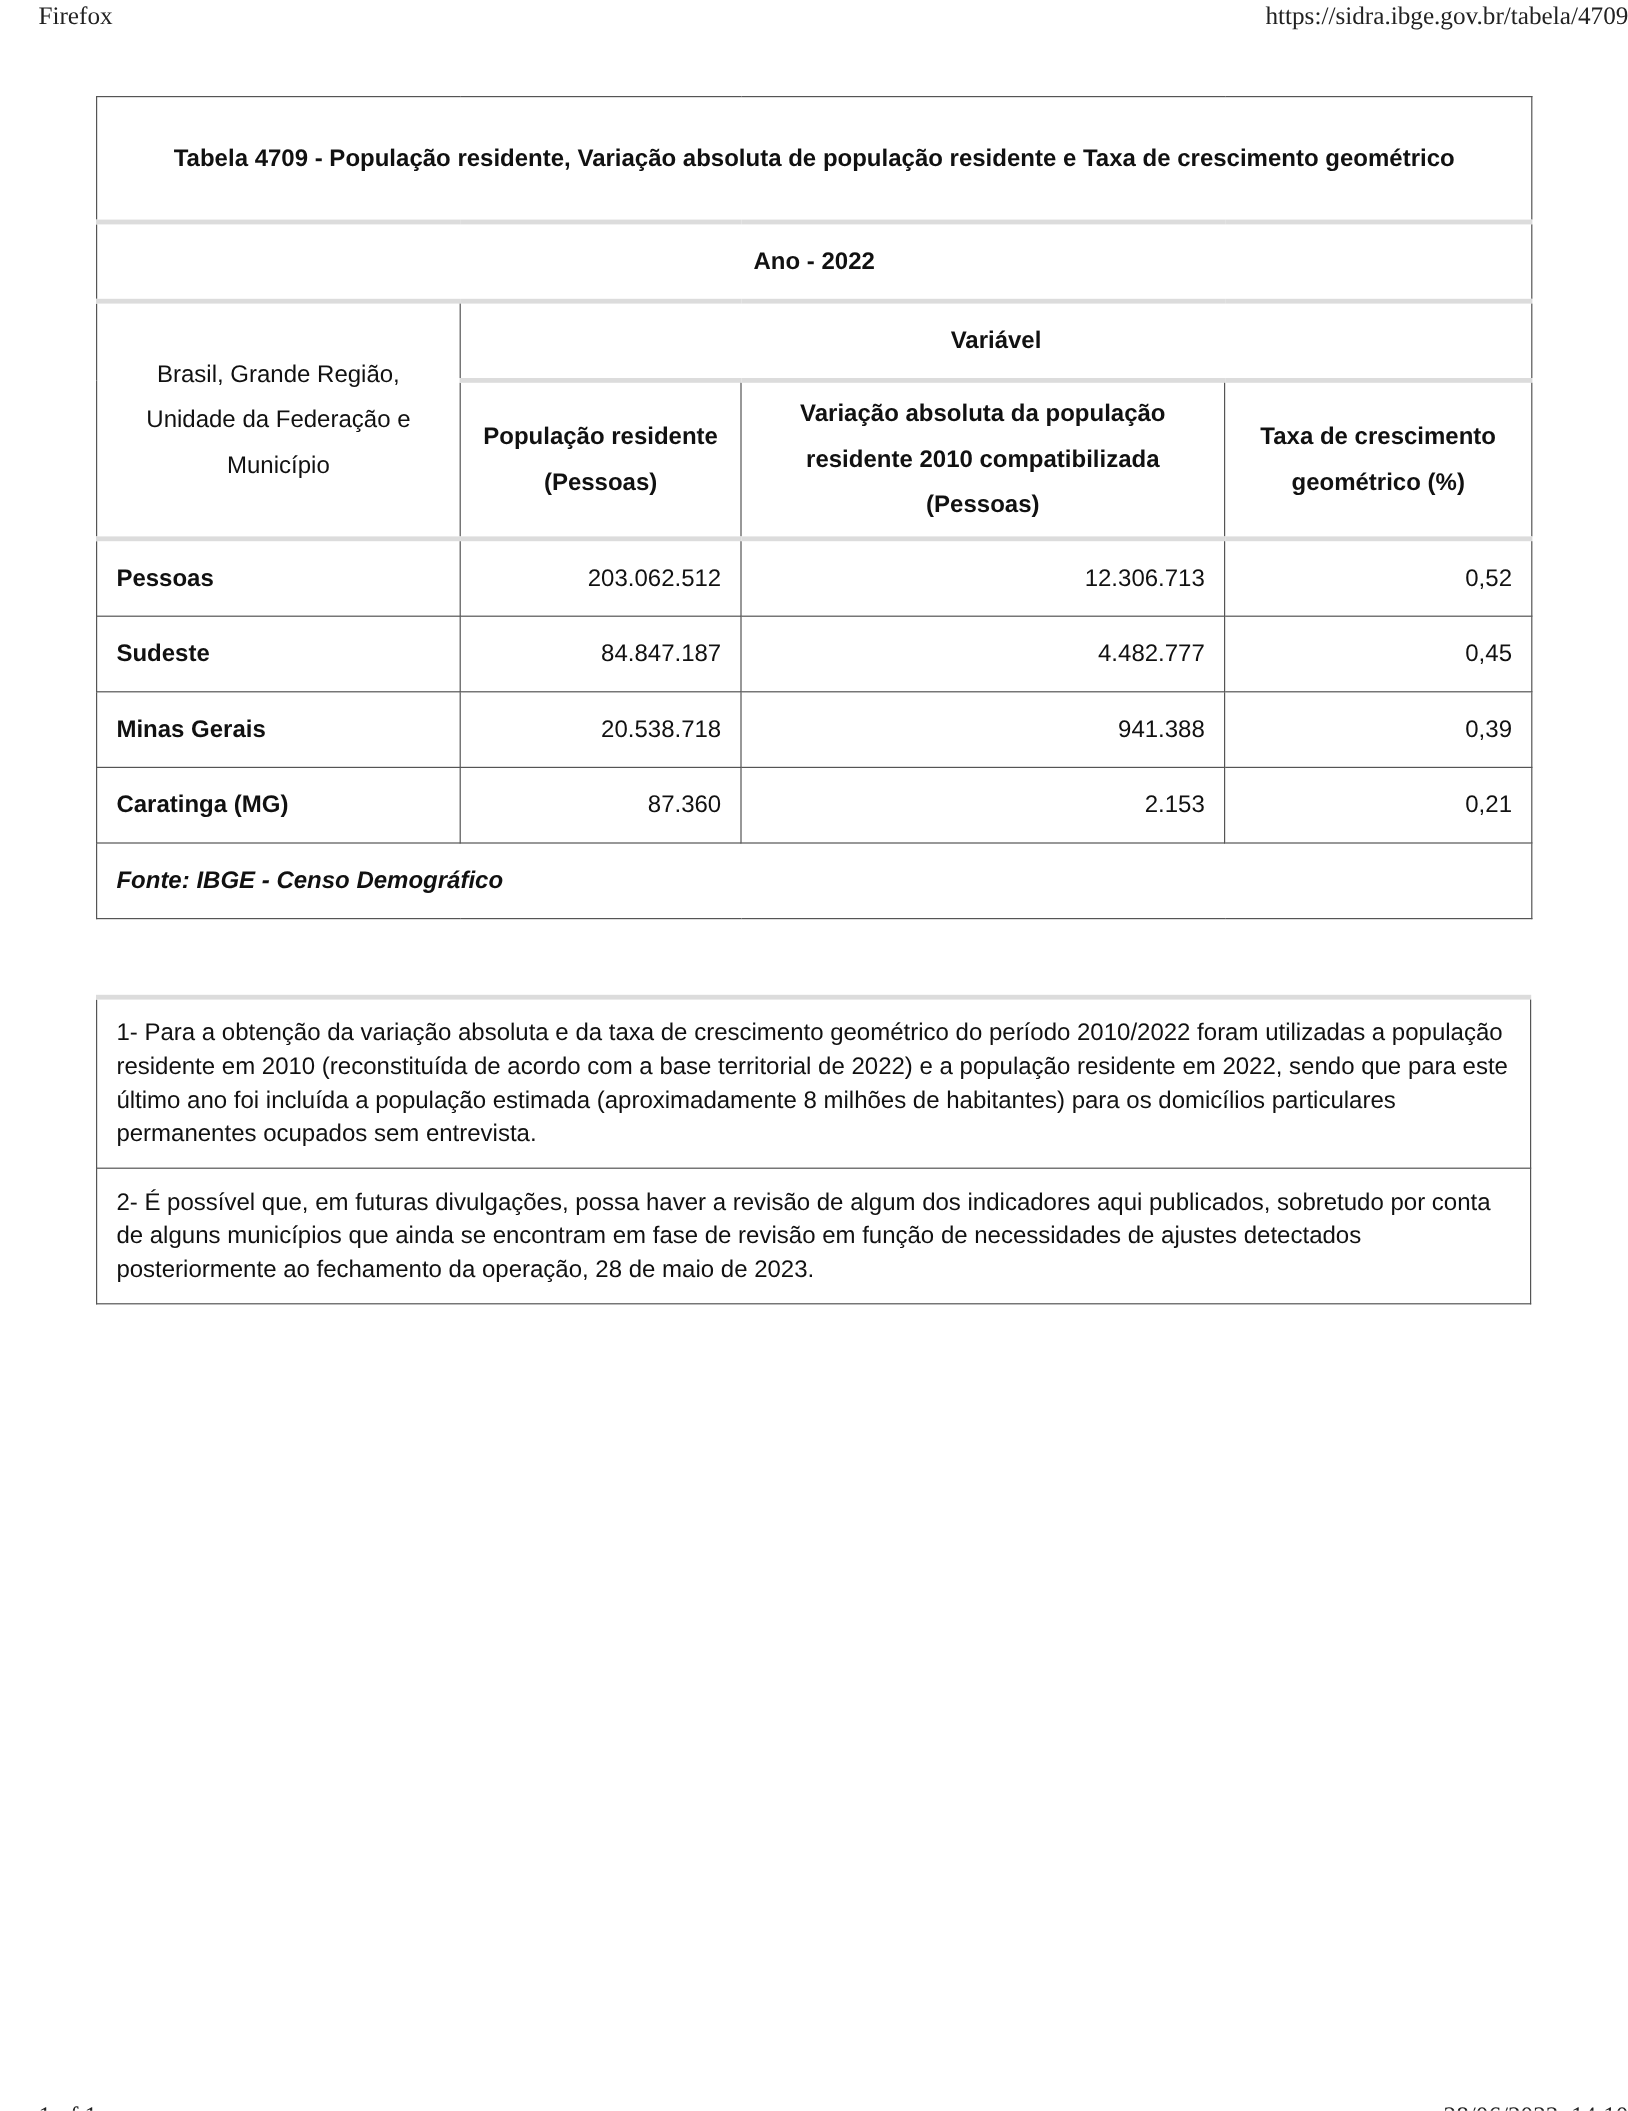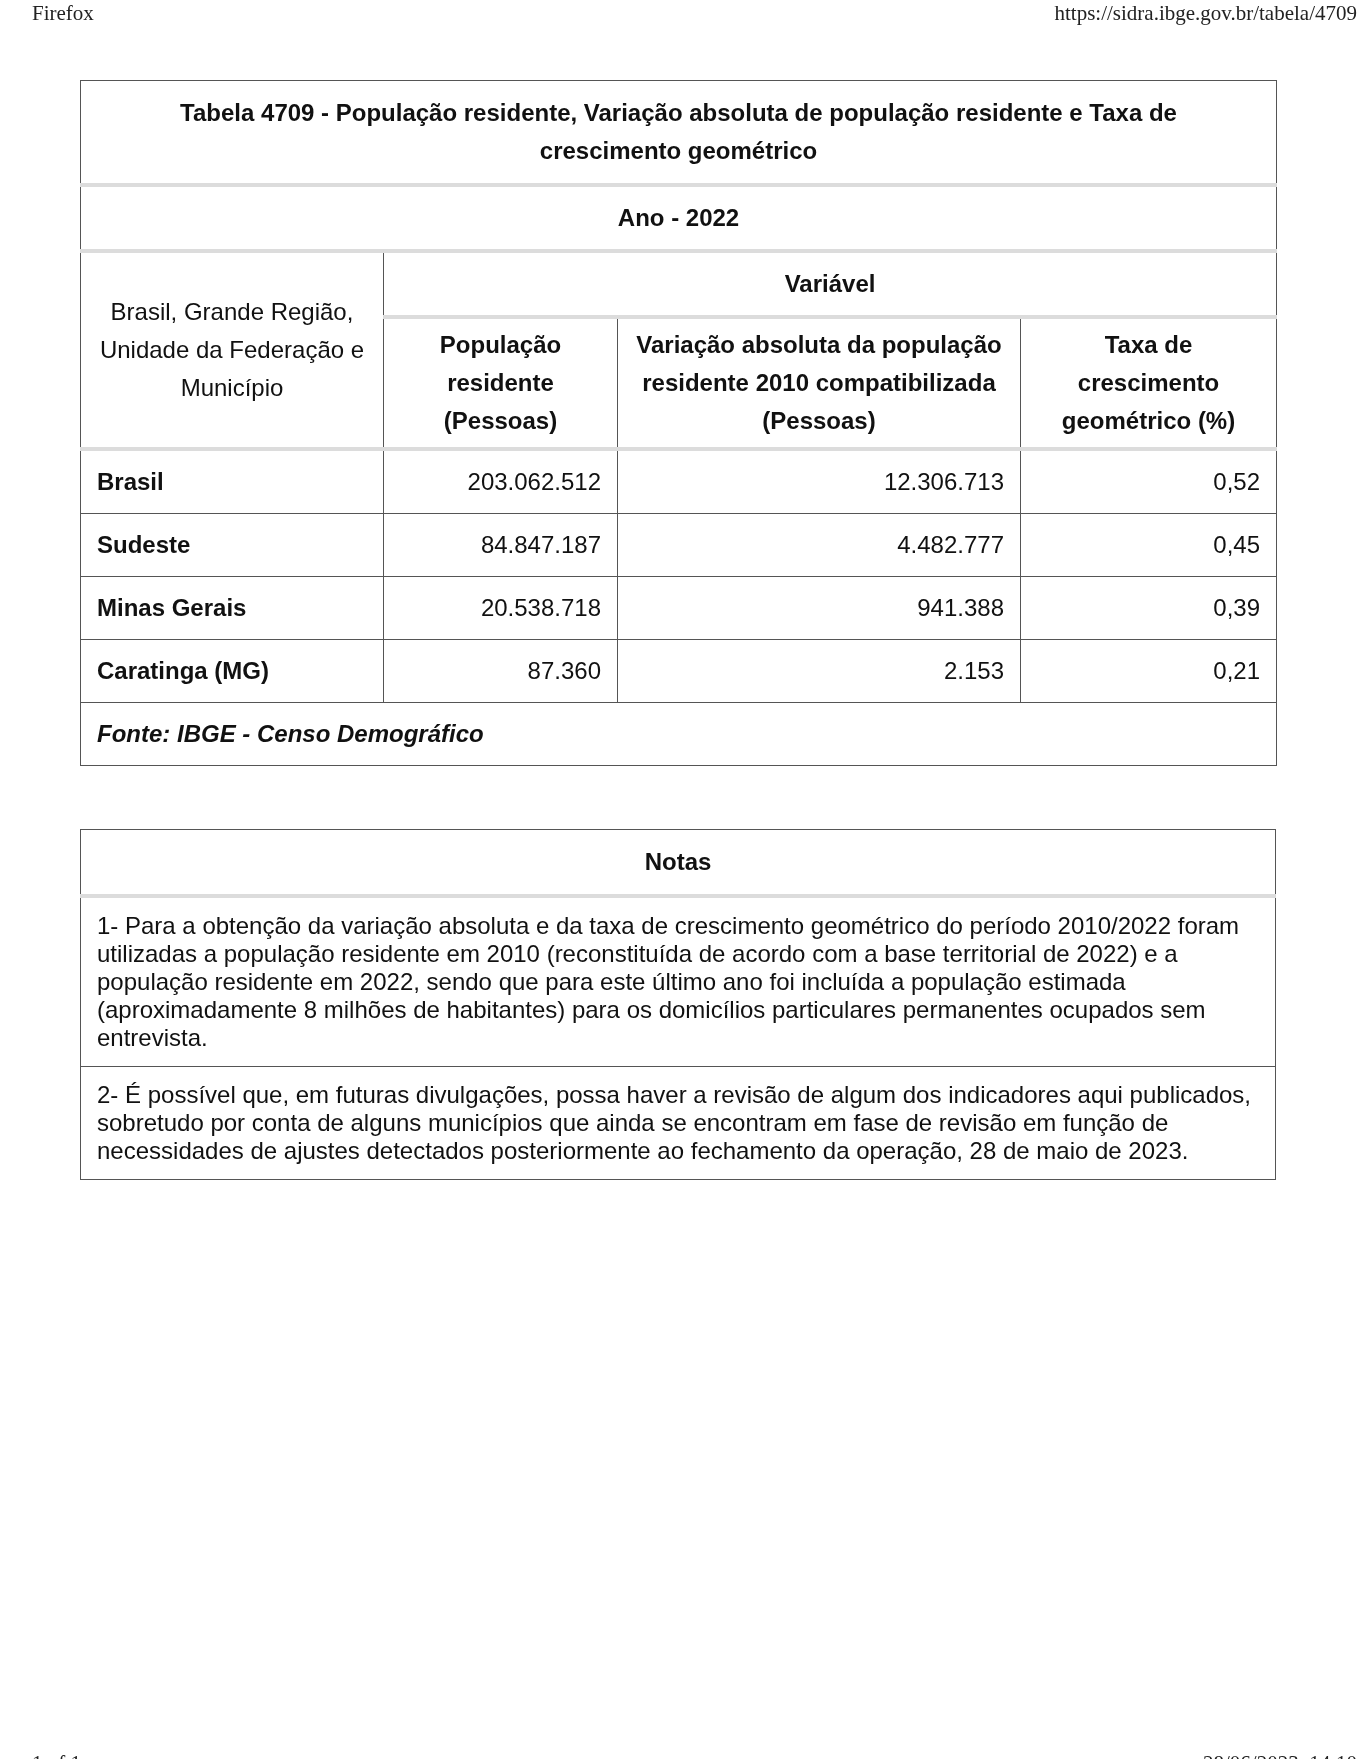--- a/index.html
+++ b/index.html
@@ -28,21 +28,21 @@
     .print-header .left, .print-footer .left { position: absolute; left: 0; margin-left: 32px; }
     .print-header .right, .print-footer .right { position: absolute; right: 0; }
 
     .tbl {
       position: absolute;
       left: 80px;
       width: 1196px;
       border-collapse: collapse;
       table-layout: fixed;
       font-family: "Liberation Sans", "DejaVu Sans", sans-serif;
-      font-size: 24px;
+      font-size: 20px;
       color: #111;
     }
     .tbl td, .tbl th {
       border: 1px solid #555;
       padding: 0 16px;
       vertical-align: middle;
     }
     #main-table { top: 80px; }
     #notes-table { top: 829px; }
 
@@ -125,21 +125,21 @@
   <tr>
     <td rowspan="2" class="rowhead-cell sep-top">Brasil, Grande Região, Unidade da Federação e Município</td>
     <td colspan="3" class="var-cell sep-top">Variável</td>
   </tr>
   <tr>
     <td class="colhead-cell sep-top">População residente (Pessoas)</td>
     <td class="colhead-cell sep-top">Variação absoluta da população residente 2010 compatibilizada (Pessoas)</td>
     <td class="colhead-cell sep-top">Taxa de crescimento geométrico (%)</td>
   </tr>
   <tr class="data-row">
-    <td class="label-cell sep-top">Brasil</td>
+    <td class="label-cell sep-top">Pessoas</td>
     <td class="num-cell sep-top">203.062.512</td>
     <td class="num-cell sep-top">12.306.713</td>
     <td class="num-cell sep-top">0,52</td>
   </tr>
   <tr class="data-row">
     <td class="label-cell">Sudeste</td>
     <td class="num-cell">84.847.187</td>
     <td class="num-cell">4.482.777</td>
     <td class="num-cell">0,45</td>
   </tr>
@@ -156,23 +156,20 @@
     <td class="num-cell">0,21</td>
   </tr>
   <tr>
     <td colspan="4" class="source-cell">Fonte: IBGE - Censo Demográfico</td>
   </tr>
 </tbody>
   </table>
 
 <table class="tbl" id="notes-table">
   <tbody>
-      <tr>
-    <td class="notes-title-cell">Notas</td>
-  </tr>
   <tr>
     <td class="note-cell sep-top">
       <span class="note-text">1- Para a obtenção da variação absoluta e da taxa de crescimento geométrico do período 2010/2022 foram utilizadas a população residente em 2010 (reconstituída de acordo com a base territorial de 2022) e a população residente em 2022, sendo que para este último ano foi incluída a população estimada (aproximadamente 8 milhões de habitantes) para os domicílios particulares permanentes ocupados sem entrevista.</span>
     </td>
   </tr>
   <tr>
     <td class="note-cell">
       <span class="note-text">2- É possível que, em futuras divulgações, possa haver a revisão de algum dos indicadores aqui publicados, sobretudo por conta de alguns municípios que ainda se encontram em fase de revisão em função de necessidades de ajustes detectados posteriormente ao fechamento da operação, 28 de maio de 2023.</span>
     </td>
   </tr>

